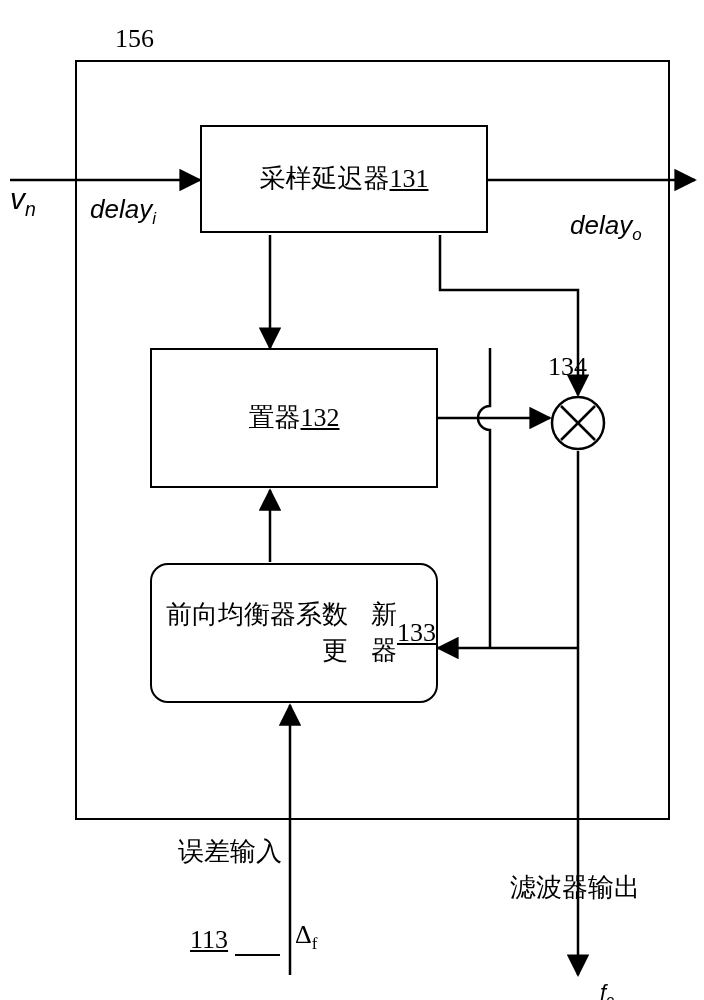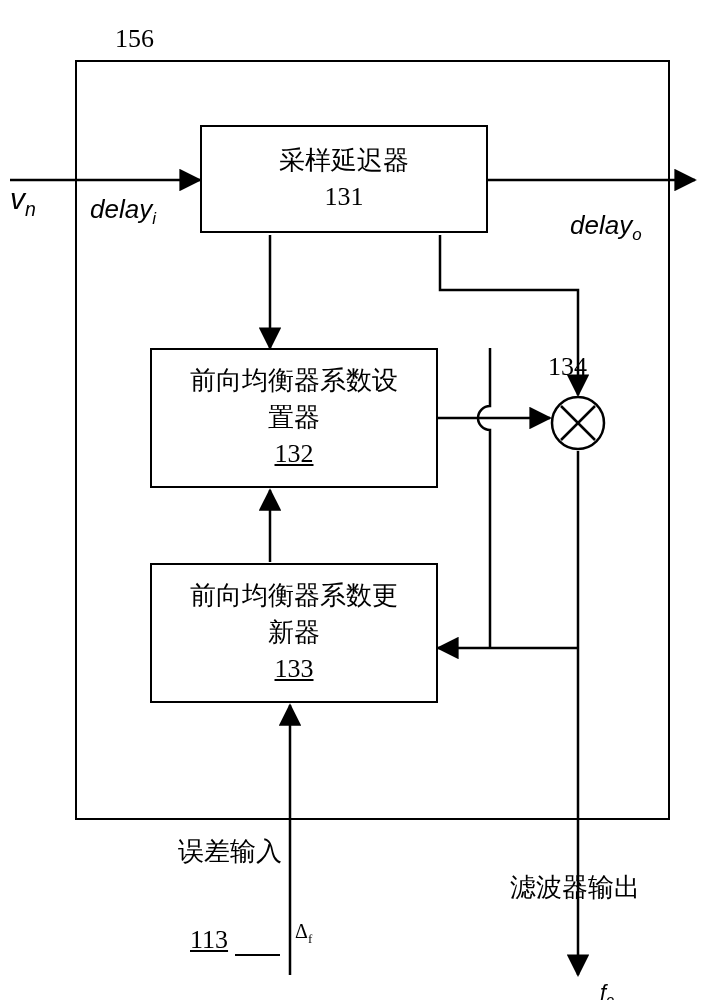--- a/index.html
+++ b/index.html
@@ -17,21 +17,21 @@
   .outer-box {
     border: 2px solid #000;
     position: absolute;
   }
   .inner-box {
     border: 2px solid #000;
     position: absolute;
     background: #fff;
     text-align: right;
     display: flex;
-    flex-direction: column;
+    flex-direction: row;
     justify-content: center;
     align-items: center;
     font-size: 26px;
     line-height: 1.4;
   }
   .label {
     position: absolute;
     font-size: 26px;
     white-space: nowrap;
   }
@@ -46,30 +46,29 @@
 </style>
 </head>
 <body>
 
 <div class="outer-box" style="left:75px; top:60px; width:595px; height:760px;"></div>
 
 <div class="label" style="left:115px; top:24px;">156</div>
 
 <div class="inner-box" style="left:200px; top:125px; width:288px; height:108px;">
   <div>采样延迟器</div>
-  <div style="">131</div>
+  <div style="text-decoration: underline;">131</div>
 </div>
 
 <div class="inner-box" style="left:150px; top:348px; width:288px; height:140px;">
-  <div>前向均衡器系数设</div>
   <div>置器</div>
   <div style="text-decoration: underline;">132</div>
 </div>
 
-<div class="inner-box" style="left:150px; top:563px; width:288px; height:140px;">
+<div class="inner-box" style="left:150px; top:563px; width:288px; height:140px;border-radius:18px;">
   <div>前向均衡器系数更</div>
   <div>新器</div>
   <div style="text-decoration: underline;">133</div>
 </div>
 
 <svg class="abs" style="left:550px; top:395px; width:56px; height:56px; overflow:visible;">
   <circle cx="28" cy="28" r="26" fill="#fff" stroke="#000" stroke-width="2.5"></circle>
   <line x1="11" y1="11" x2="45" y2="45" stroke="#000" stroke-width="2.5"></line>
   <line x1="45" y1="11" x2="11" y2="45" stroke="#000" stroke-width="2.5"></line>
 </svg>
@@ -85,21 +84,21 @@
 <div class="label italic" style="left:570px; top:166px;">
   <span>delay</span><span class="sub">o</span>
 </div>
 
 <div class="label" style="left:548px; top:352px;">134</div>
 
 <div class="label" style="left:178px; top:834px;text-align:center;">误差输入</div>
 
 <div class="label" style="left:470px; top:870px;margin-left:40px;">滤波器输出</div>
 
-<div class="label" style="left:295px; top:920px; font-size:20px;">
+<div class="label" style="left:295px; top:920px; font-size:26px;">
   <span>Δ</span><span class="subn">f</span>
 </div>
 
 <div class="label" style="left:190px; top:925px; text-decoration: underline;">113</div>
 
 <div class="label italic" style="left:600px; top:936px; font-size:22px;">
   <span>f</span><span class="sub">o</span>
 </div>
 
 <svg class="wires">

